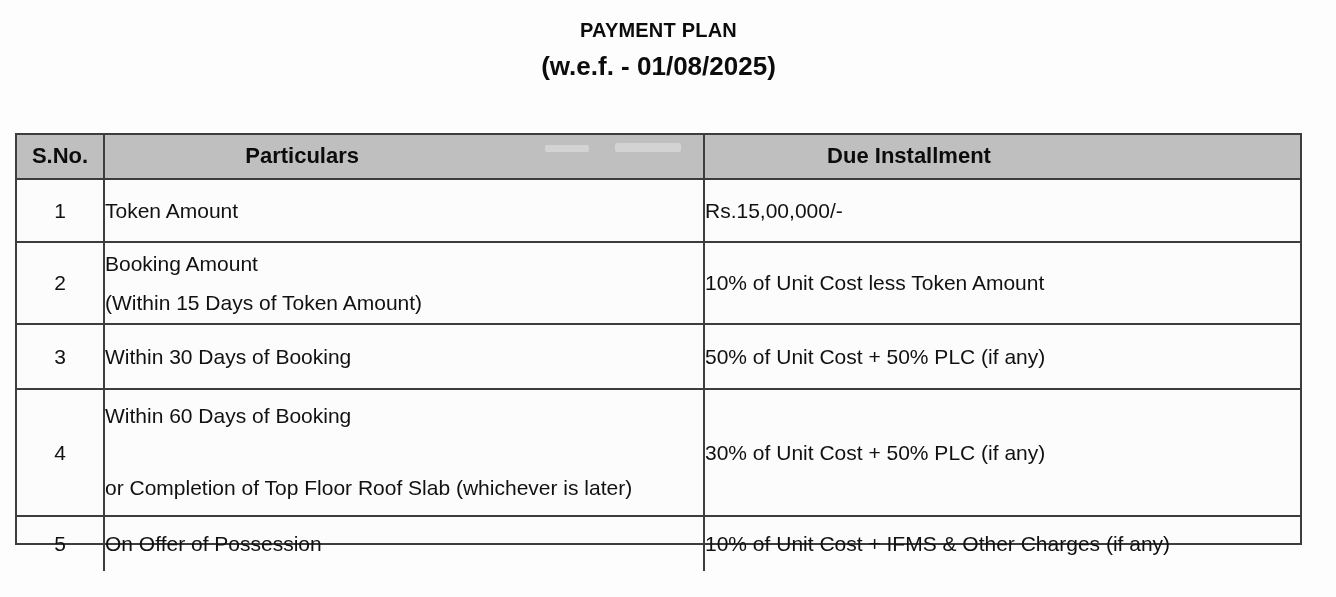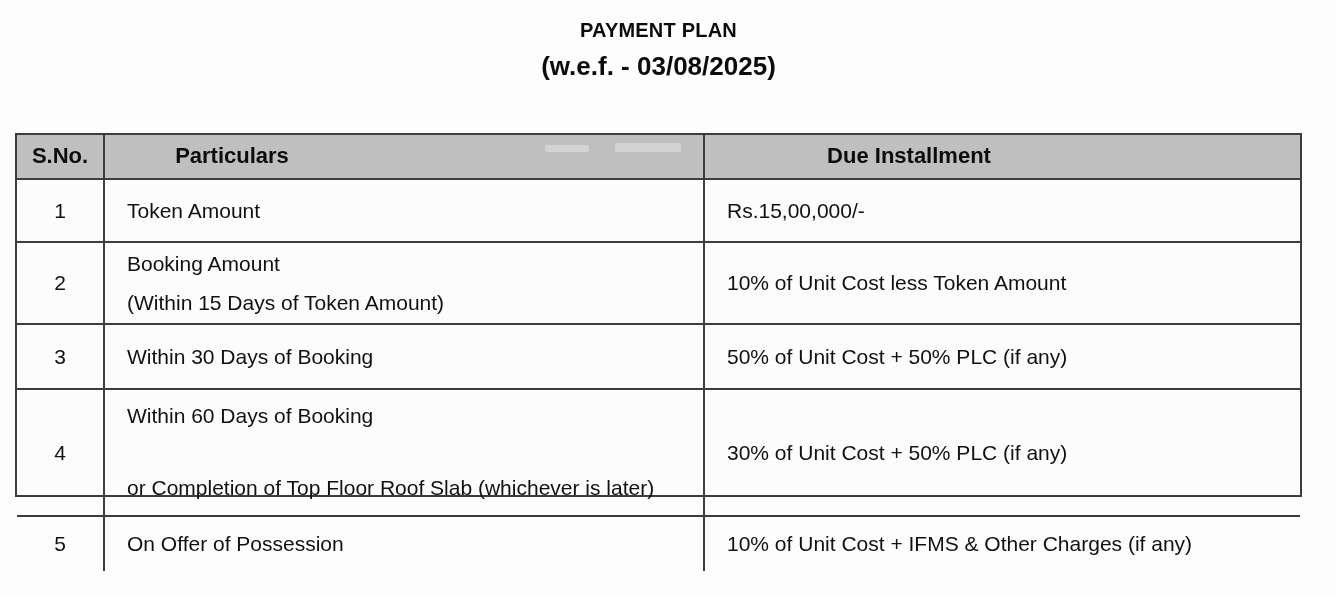--- a/index.html
+++ b/index.html
@@ -22,21 +22,21 @@
     font-size:20px;font-weight:bold;letter-spacing:0.2px;
     color:#0c0c0c;line-height:32px;
   }
   .title-line2{
     font-size:26px;font-weight:bold;
     color:#0c0c0c;line-height:40px;
   }
 
   
   .ptable{
-    position:absolute;left:15px;top:133px;width:1287px;height:364px;
+    position:absolute;left:15px;top:133px;width:1287px;height:412px;
     border:2px solid #3d3d3d;
     box-sizing:border-box;
     background:#fcfcfc;
   }
   .trow{
     display:grid;
     grid-template-columns:88px 600px 1fr;
     box-sizing:border-box;
     border-bottom:2px solid #3d3d3d;
   }
@@ -45,38 +45,38 @@
   .h-r1{height:63px;}
   .h-r2{height:82px;}
   .h-r3{height:65px;}
   .h-r4{height:127px;}
   .h-r5{height:54px;}
 
   .cell{
     border-right:2px solid #3d3d3d;
     box-sizing:border-box;
     display:flex;align-items:center;
-    padding:0 22px;
+    padding:0 0;
     font-size:21px;
     line-height:1.3;
     overflow:hidden;
   }
   .cell:last-child{border-right:none;}
   .cell.sno{justify-content:center;padding:0;}
 
   .trow.header .cell{
     background:#bfbfbf;
     font-weight:bold;
     font-size:22px;
     color:#0c0c0c;
     padding:0;
   }
   .hdr-sno{width:100%;text-align:center;}
   
-  .hdr-particulars-inner{width:254px;text-align:center;}
+  .hdr-particulars-inner{width:254px;text-align:right;}
   .hdr-due-inner{width:408px;text-align:center;}
 
   .multiline{
     flex-direction:column;
     align-items:flex-start;
     justify-content:center;
   }
   .multiline span{display:block;}
   .spread{
     justify-content:space-between;
@@ -94,21 +94,21 @@
   .wm1{left:615px;top:143px;width:66px;height:9px;}
   .wm2{left:545px;top:145px;width:44px;height:7px;}
 </style>
 </head>
 <body>
 
 <div class="page">
 
   <div class="title-block">
     <div class="title-line1">PAYMENT PLAN</div>
-    <div class="title-line2">(w.e.f. - 03/08/2025)</div>
+    <div class="title-line2">(w.e.f. - 01/08/2025)</div>
   </div>
 
   <div class="ptable">
 
     <div class="trow header h-head">
       <div class="cell sno">
         <div class="hdr-sno">S.No.</div>
       </div>
       <div class="cell">
         <div class="hdr-particulars-inner">Particulars</div>

